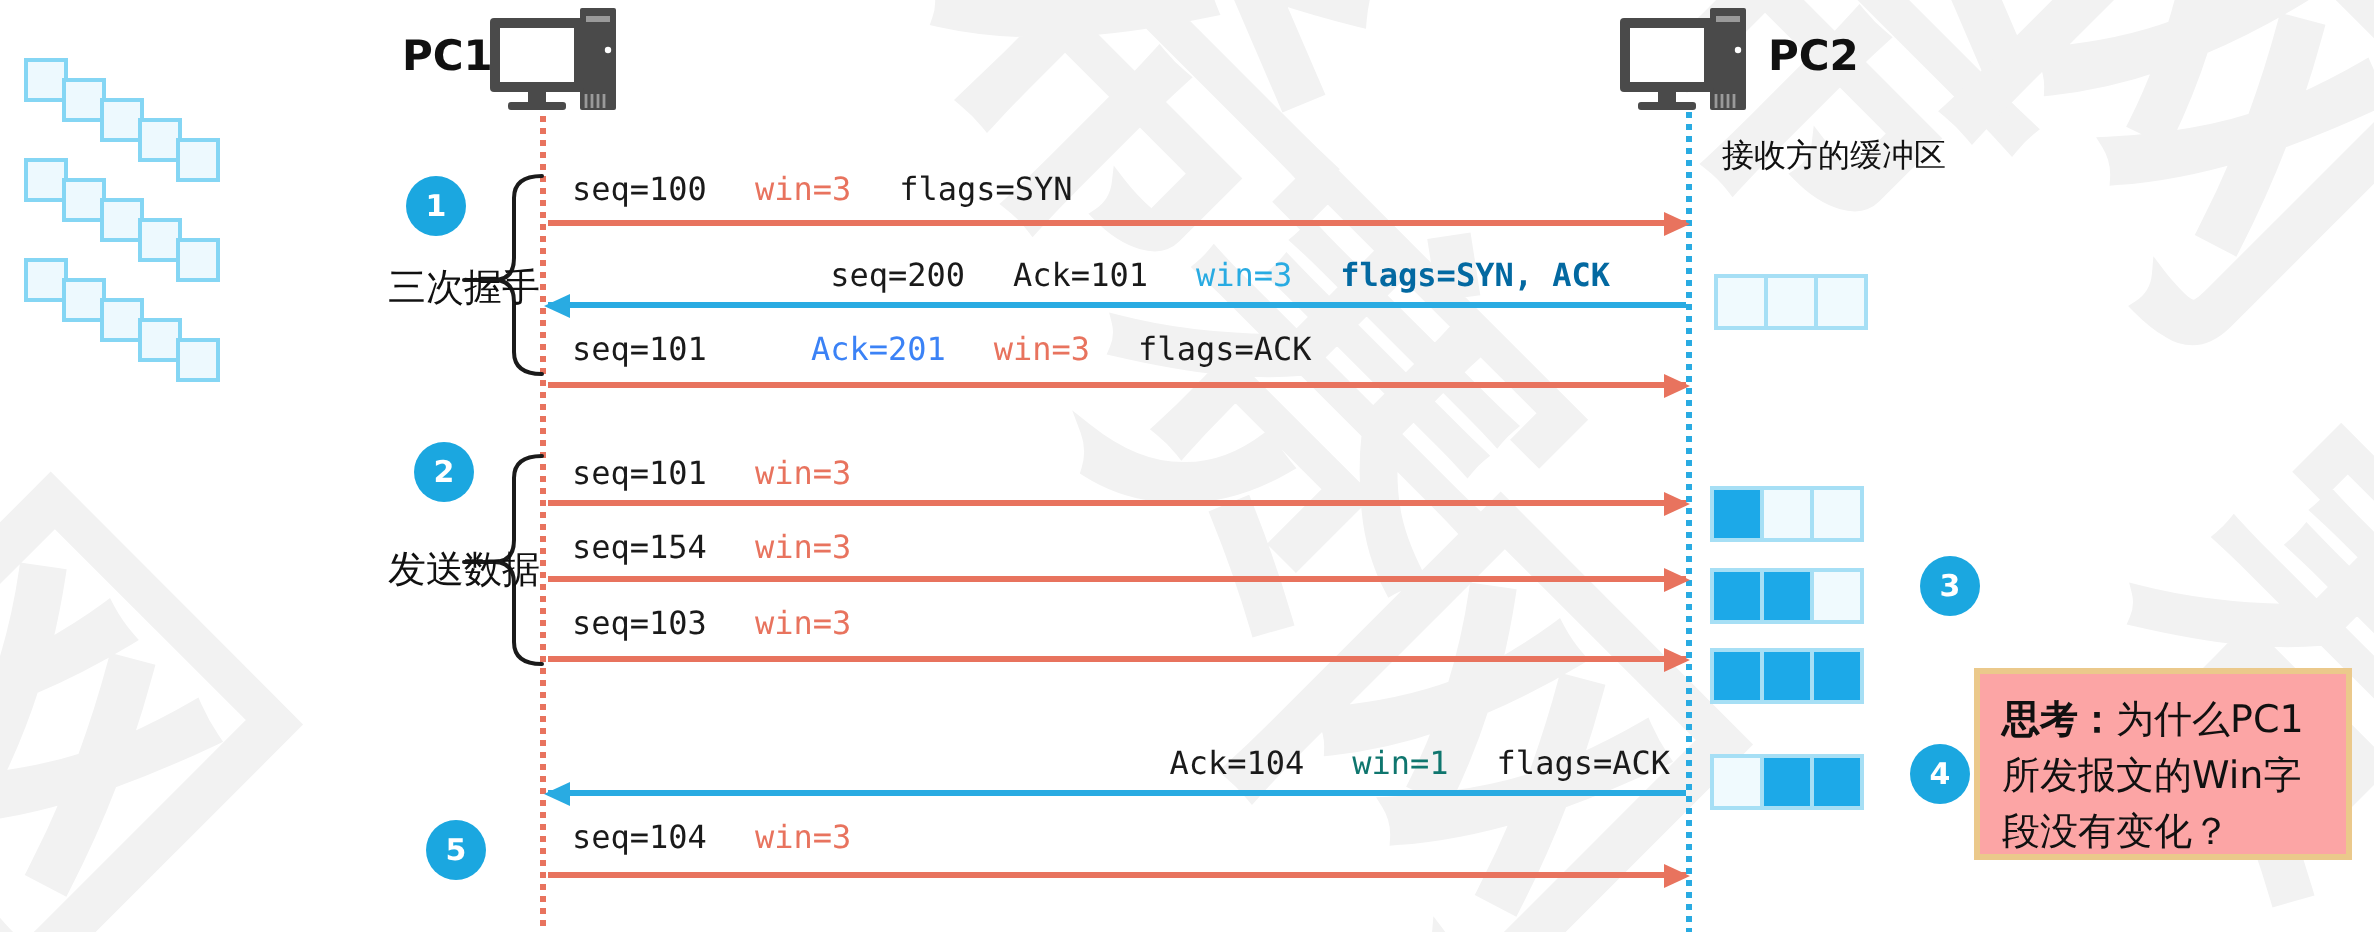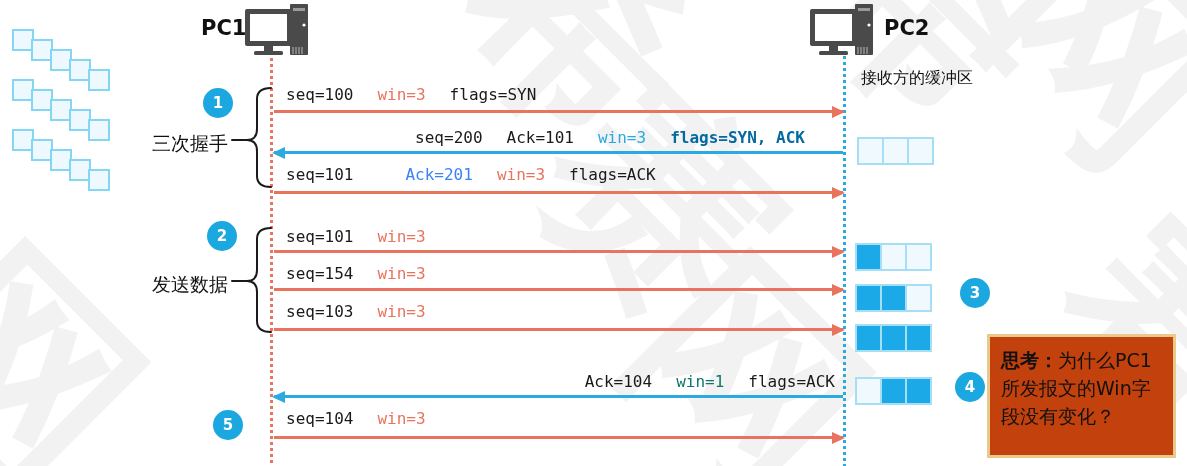--- a/index.html
+++ b/index.html
@@ -24,41 +24,41 @@
   .pending-label { position:absolute; left:2px; top:196px; font-size:20px; color:#111; z-index:3; }
 
   
   .braces { position:absolute; left:0; top:0; z-index:2; pointer-events:none; }
 
   
   .badge { position:absolute; width:30px; height:30px; border-radius:50%; background:#1BA7E0;
            color:#fff; font-size:15px; font-weight:bold; display:flex; align-items:center;
            justify-content:center; z-index:6; }
 
-  .group-label { position:absolute; font-size:19px; color:#111; z-index:3; white-space:nowrap; }
+  .group-label { position:absolute; font-size:19px; color:#111; z-index:3; white-space:nowrap;margin-left:42px; }
 
   
   .msg-text { position:absolute; font-family:"DejaVu Sans Mono","Liberation Mono",monospace;
               font-size:16px; white-space:nowrap; z-index:3; }
   .msg-text .part { margin-right:24px; }
   .msg-text .part:last-child { margin-right:0; }
   .msg-arrow { position:absolute; height:3px; z-index:2; }
   .msg-arrow .head { position:absolute; width:0; height:0; top:-4.5px;
                      border-top:6px solid transparent; border-bottom:6px solid transparent; }
 
   
   .recv-label { position:absolute; left:861px; top:68px; font-size:16px; color:#111; z-index:3; white-space:nowrap; }
   .buffer { position:absolute; display:flex; z-index:3; }
   .buffer .cell { width:27px; height:28px; border:2px solid #A6DFF5; background:#F0FAFE; margin-left:-2px; }
   .buffer .cell:first-child { margin-left:0; }
   .buffer .cell.filled { background:#1CA9E8; }
 
   
-  .note { position:absolute; left:987px; top:334px; width:189px; height:124px;
-          background:#c2410c; border:3px solid #EBC98B; padding:9px 11px;
+  .note { position:absolute; left:987px; top:334px; width:189px; height:96px;
+          background:#fca5a5; border:3px solid #EBC98B; padding:9px 11px;
           font-size:19px; line-height:28px; color:#111; z-index:5; word-break:break-all; }
   .note .prefix { font-weight:bold; }
 </style>
 </head>
 <body>
 
 <div class="stage">
 
   <div id="wm-layer">
       <div class="wm" style="left: 470px; top: -75px; position: absolute;">希</div>

